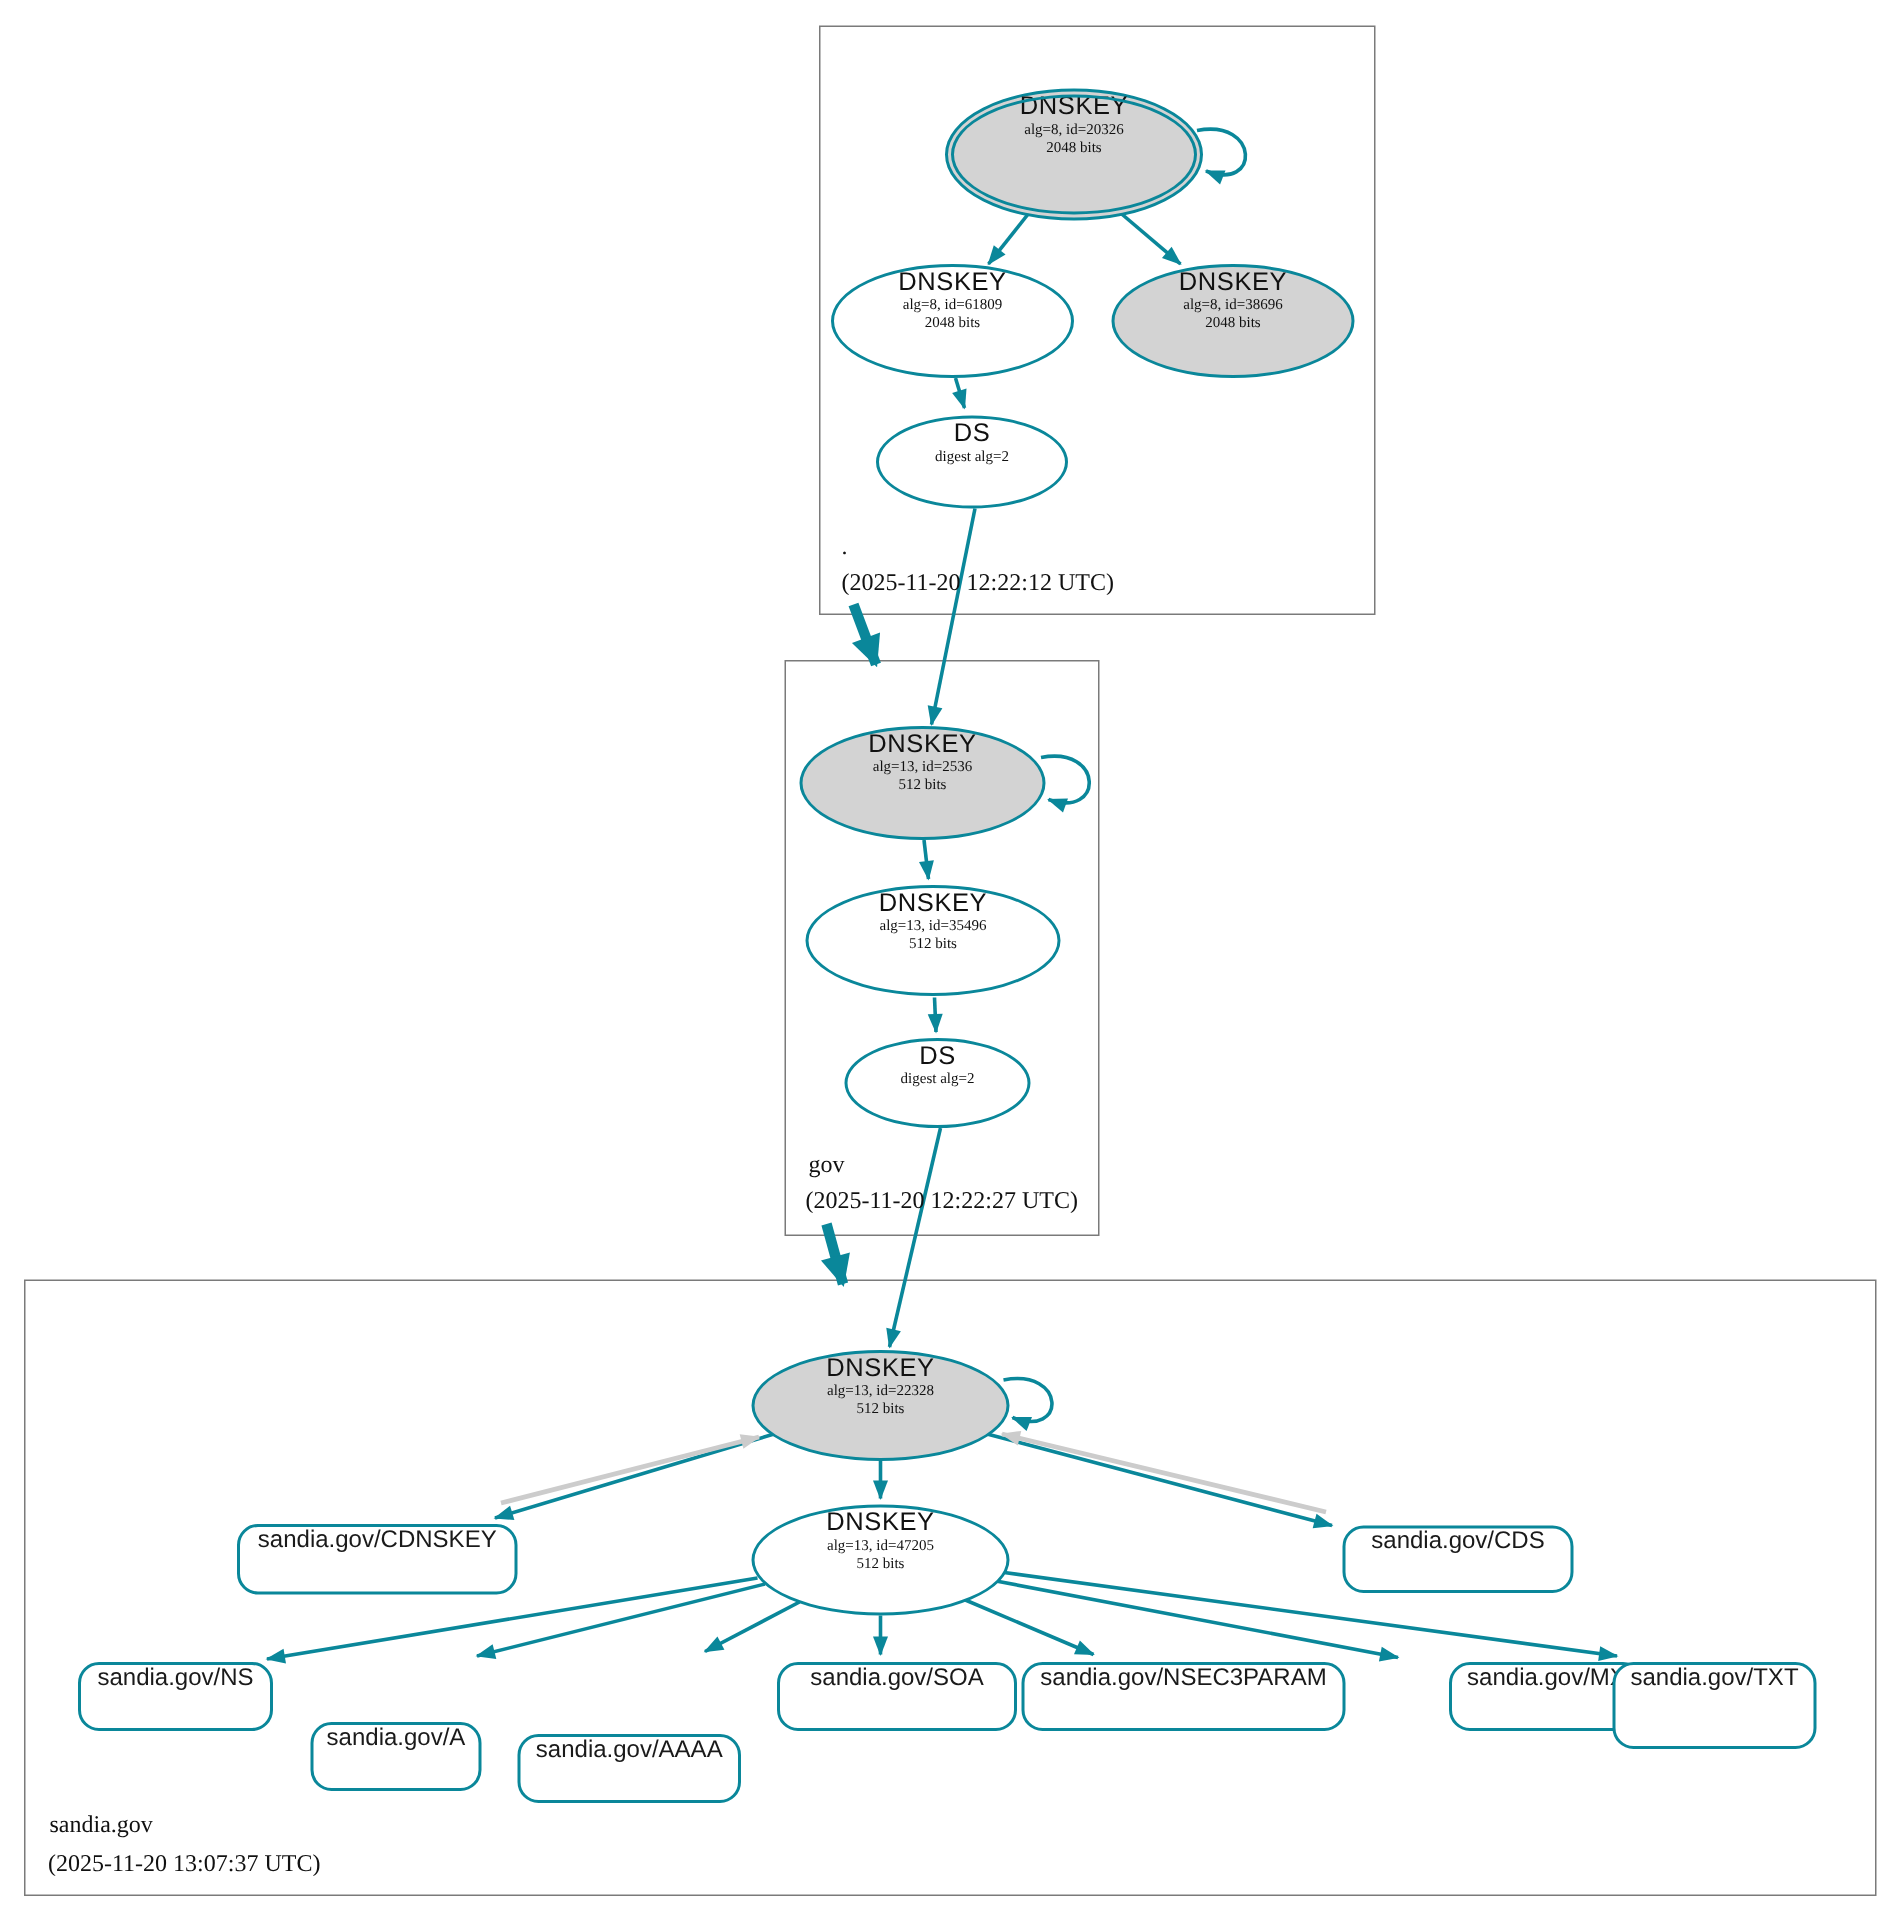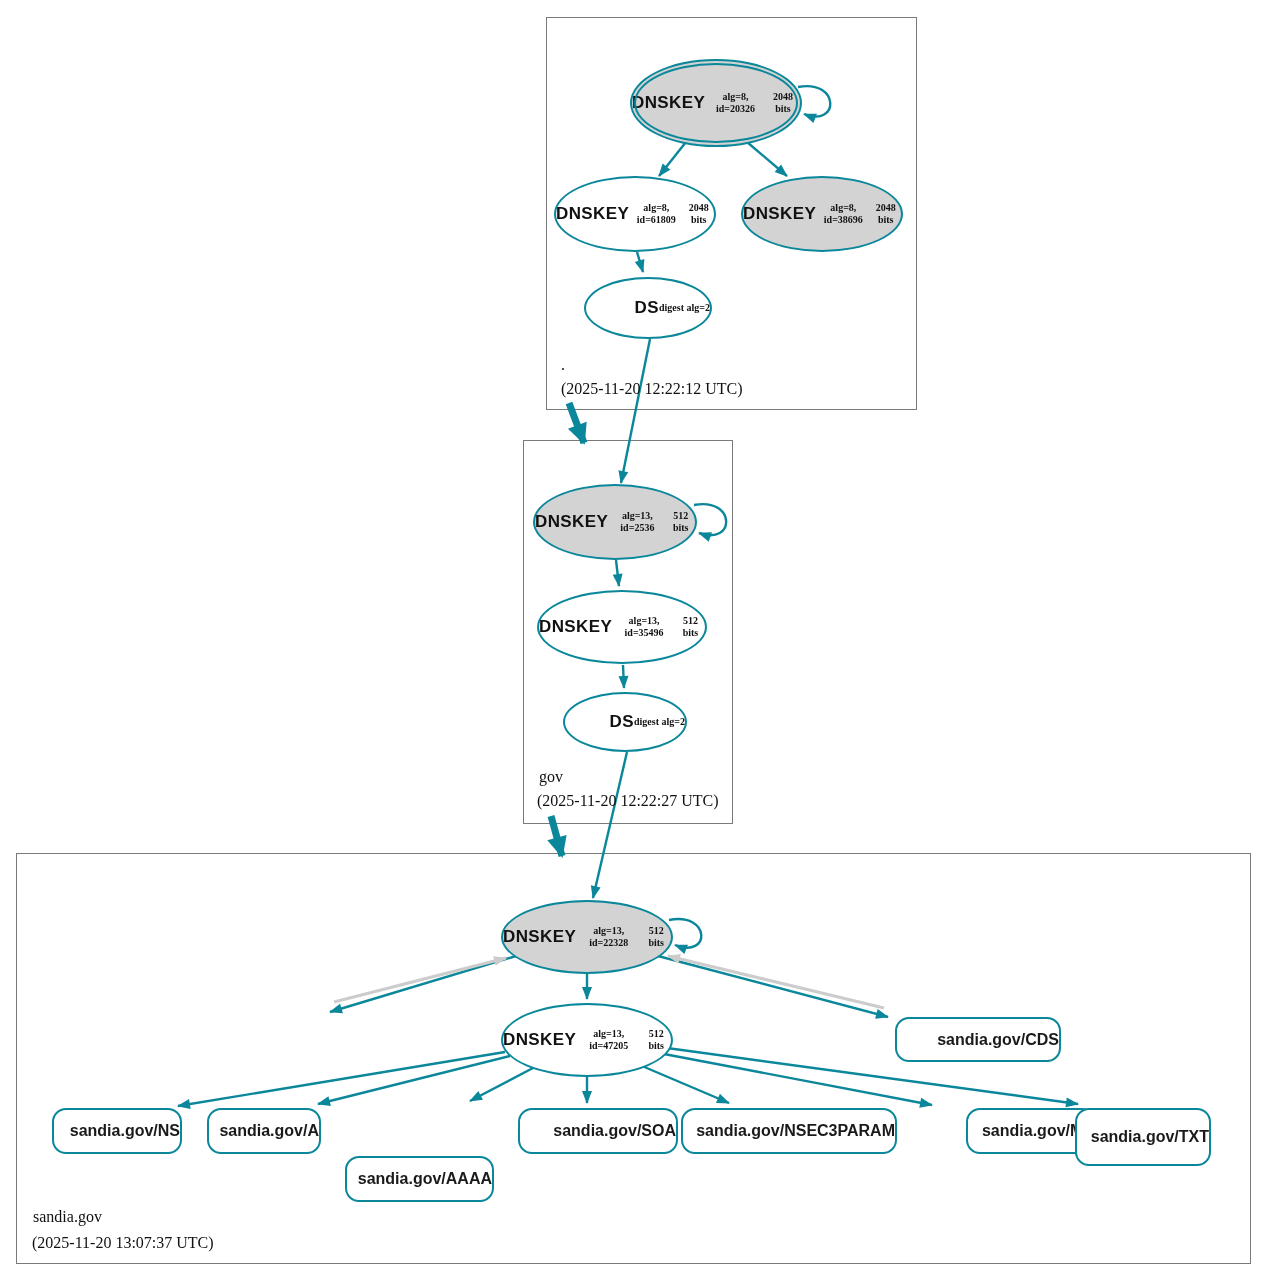--- a/index.html
+++ b/index.html
@@ -3,22 +3,22 @@
 <meta charset="utf-8">
 <style>
   html,body{margin:0;padding:0;background:#fff;}
   .canvas{position:relative;width:1264px;height:1278px;background:#fff;overflow:hidden;
           font-family:"Liberation Sans",sans-serif;}
   .zbox{position:absolute;border:1px solid var(--box-border,#7a7a7a);background:transparent;}
   svg.edges{position:absolute;left:0;top:0;}
   .e {stroke:var(--secure,#0a879a);stroke-width:2.4;fill:none;}
   .eg{stroke:var(--gray-edge,#cccccc);stroke-width:3.2;fill:none;}
   .et{stroke:var(--secure,#0a879a);stroke-width:7;fill:none;}
-  .node{position:absolute;display:flex;flex-direction:row;align-items:center;justify-content:flex-end;
-        text-align:center;background:#fff;border:2.5px solid var(--secure,#0a879a);box-sizing:border-box;font-weight:bold;}
+  .node{position:absolute;display:flex;flex-direction:column;align-items:center;justify-content:flex-start;
+        text-align:center;background:#fff;border:2.5px solid var(--secure,#0a879a);box-sizing:border-box;}
   .ell{border-radius:50%;}
   .grayfill{background:var(--ksk-fill,#d3d3d3);}
   .double::after{content:"";position:absolute;inset:2px;border:2px solid var(--secure,#0a879a);
                  border-radius:50%;pointer-events:none;}
   .nt{font-size:17px;color:#111;line-height:1.15;letter-spacing:.4px;}
   .nd{font-family:"Liberation Serif",serif;font-size:10px;color:#111;line-height:1.25;}
   .rrset{border-radius:14px;font-size:16px;color:#1a1a1a;}
   .zname,.zts{position:absolute;font-family:"Liberation Serif",serif;font-size:16px;color:#111;white-space:pre;}
 </style>
 </head>
@@ -114,28 +114,31 @@
     <div class="nt">DNSKEY</div>
     <div class="nd">alg=13, id=22328</div>
     <div class="nd">512 bits</div>
   </div>
   <div class="node ell" style="left:501px;top:1003px;width:172px;height:74px">
     <div class="nt">DNSKEY</div>
     <div class="nd">alg=13, id=47205</div>
     <div class="nd">512 bits</div>
   </div>
 
-  <div class="node rrset" style="left:895px;top:1017px;width:166px;height:45px">
+  <div class="node rrset" style="left:158px;top:1016px;width:187px;height:47px">
+    <span>sandia.gov/CDNSKEY</span>
+  </div>
+  <div class="node rrset" style="left:895px;top:1017px;width:154px;height:45px">
     <span>sandia.gov/CDS</span>
   </div>
 
   <div class="node rrset" style="left:52px;top:1108px;width:130px;height:46px">
     <span>sandia.gov/NS</span>
   </div>
-  <div class="node rrset" style="left:207px;top:1108px;width:114px;height:46px">
+  <div class="node rrset" style="left:207px;top:1148px;width:114px;height:46px">
     <span>sandia.gov/A</span>
   </div>
   <div class="node rrset" style="left:345px;top:1156px;width:149px;height:46px">
     <span>sandia.gov/AAAA</span>
   </div>
   <div class="node rrset" style="left:518px;top:1108px;width:160px;height:46px">
     <span>sandia.gov/SOA</span>
   </div>
   <div class="node rrset" style="left:681px;top:1108px;width:216px;height:46px">
     <span>sandia.gov/NSEC3PARAM</span>

